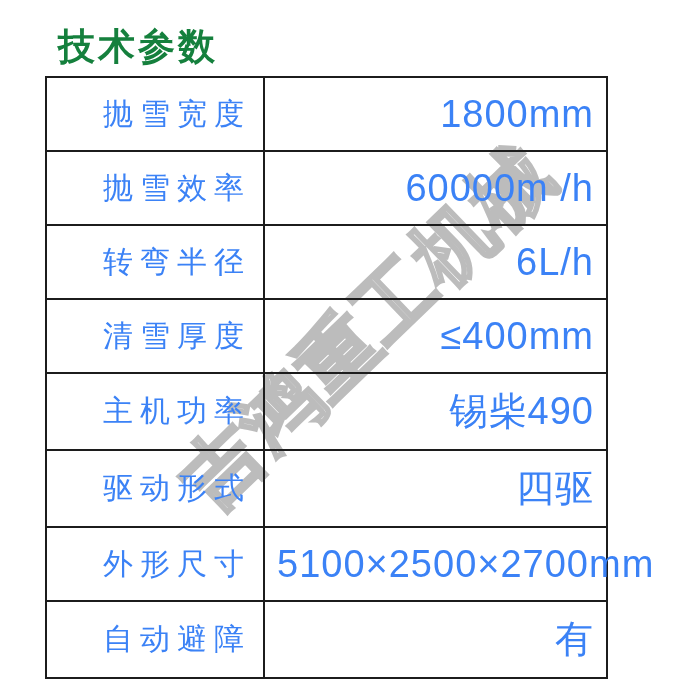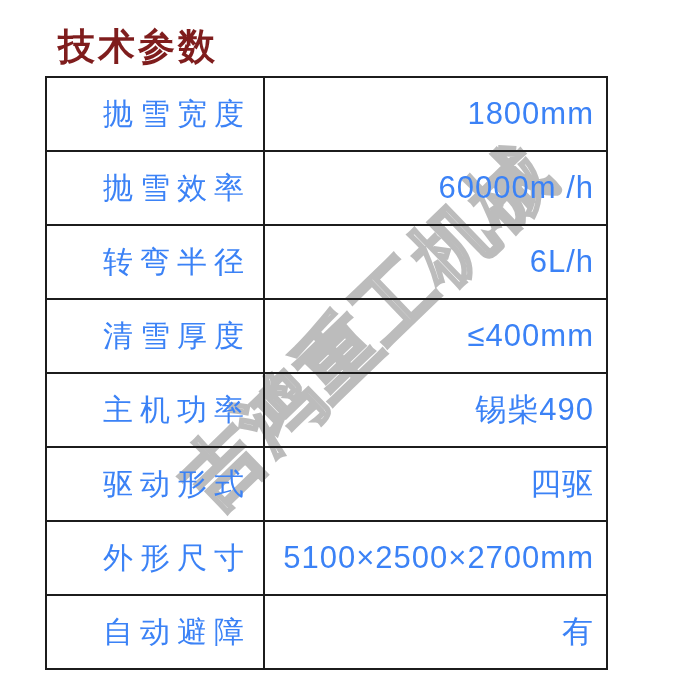--- a/index.html
+++ b/index.html
@@ -13,21 +13,21 @@
     position: relative;
     overflow: hidden;
     font-family: "Liberation Sans", "DejaVu Sans", sans-serif;
   }
   .page-title {
     position: absolute;
     left: 58px;
     top: 22px;
     font-size: 37px;
     font-weight: bold;
-    color: #7f1d1d;
+    color: #15803d;
     letter-spacing: 3px;
     z-index: 3;
   }
   .watermark {
     position: absolute;
     left: 368px;
     top: 328px;
     transform: translate(-50%, -50%) rotate(-44deg);
     font-size: 78px;
     font-weight: bold;
@@ -58,21 +58,21 @@
     color: #3b82f6;
     background: transparent;
   }
   td.spec-label {
     width: 192px;
     font-size: 30px;
     letter-spacing: 7px;
     text-indent: 7px; 
   }
   td.spec-value {
-    font-size: 31px;
+    font-size: 38px;
     letter-spacing: 1px;
   }
 </style>
 </head>
 <body>
 
 <div class="page-title">技术参数</div>
 
 <div class="watermark">吉鸿重工机械</div>
 

